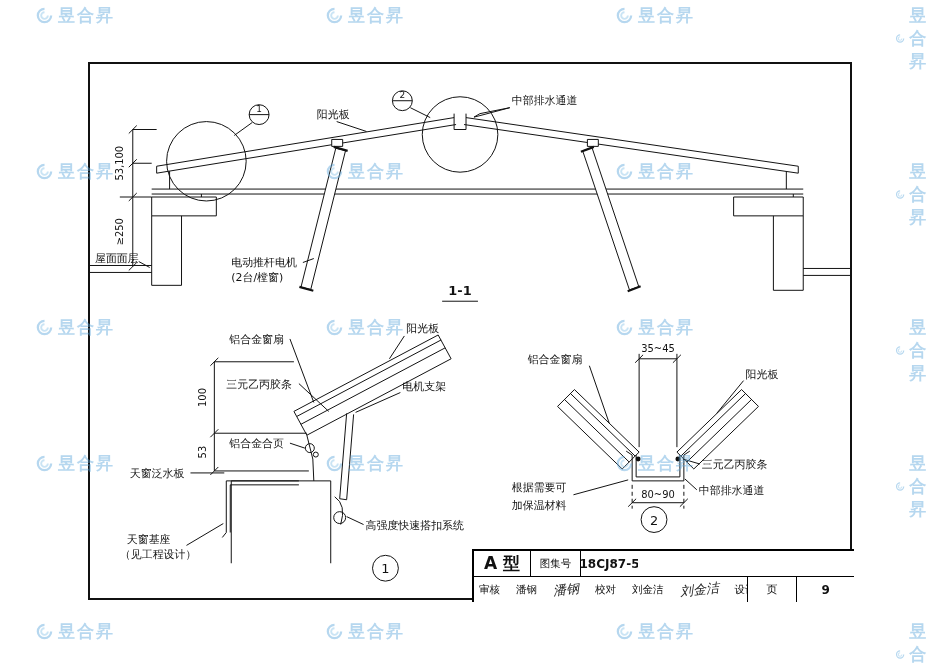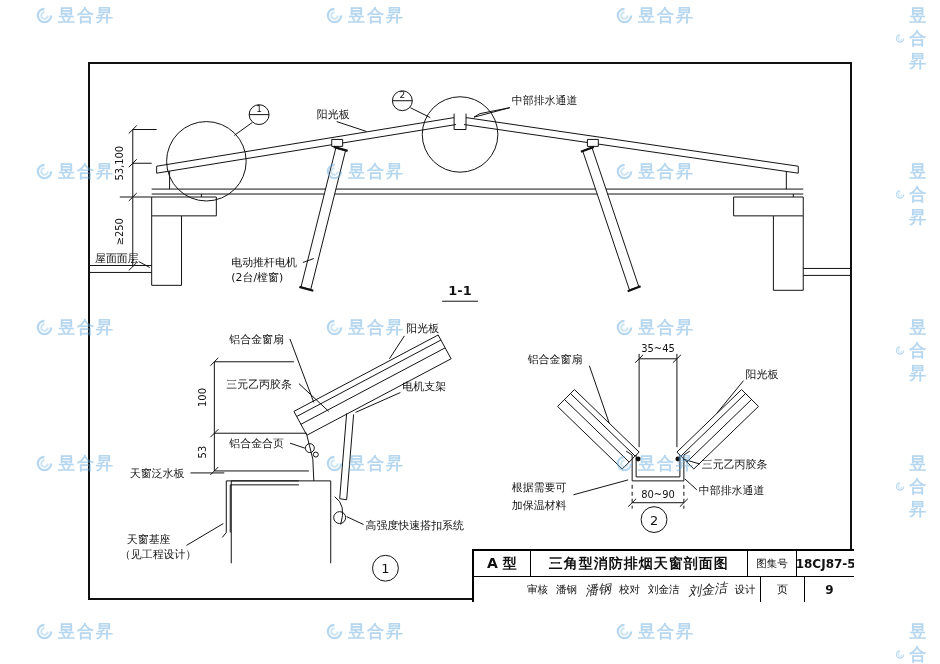--- a/index.html
+++ b/index.html
@@ -25,25 +25,25 @@
   svg .b{font-weight:bold;}
   
   #tblock{position:absolute;left:382px;top:485px;width:382px;height:53px;z-index:2;
           border-top:2px solid #000;border-left:2px solid #000;box-sizing:border-box;background:#fff;}
   .tbrow{display:flex;box-sizing:border-box;}
   .tbrow.r1{height:26px;border-bottom:1.5px solid #000;}
   .tbrow.r2{height:25px;}
   .tbc{display:flex;align-items:center;justify-content:center;box-sizing:border-box;
        border-right:1.5px solid #000;overflow:hidden;white-space:nowrap;}
   .tbc:last-child{border-right:none;}
-  .c-type{width:57px;font-size:14px;font-weight:bold;}
+  .c-type{width:57px;font-size:17px;font-weight:bold;}
   .c-title{width:218px;font-size:14px;font-weight:bold;letter-spacing:1px;}
   .c-atlas{width:50px;font-size:10.5px;}
   .c-atlasno{width:57px;font-size:12px;font-weight:bold;}
-  .c-people{width:275px;justify-content:flex-start;gap:8px;padding:0 5px;font-size:10.5px;margin-left:48px;}
+  .c-people{width:275px;justify-content:flex-start;gap:16px;padding:0 5px;font-size:10.5px;}
   .c-page{width:50px;font-size:11px;}
   .c-pageno{width:57px;font-size:12px;font-weight:bold;}
   .sig{font-family:"DejaVu Serif","Liberation Serif",serif;font-style:italic;font-size:13px;
        color:#222;display:inline-block;transform:rotate(-6deg);}
 </style>
 </head>
 <body>
 
 <div id="page">
 
@@ -320,21 +320,20 @@
       <text class="t10" x="571" y="437" text-anchor="middle">80~90</text>
       <g>
         <circle class="lnw" cx="567" cy="459" r="13" stroke-width="1.3"></circle>
         <text class="t13" x="567" y="464" text-anchor="middle">2</text>
       </g>
     </svg>
 
     <div id="tblock">
       <div class="tbrow r1">
         <div class="tbc c-type">A 型</div>
-        <div class="tbc c-title">三角型消防排烟天窗剖面图</div>
         <div class="tbc c-atlas">图集号</div>
         <div class="tbc c-atlasno">18CJ87-5</div>
       </div>
       <div class="tbrow r2">
         <div class="tbc c-people">
           <span>审核</span>
           <span>潘钢</span>
           <span class="sig">潘钢</span>
           <span>校对</span>
           <span>刘金洁</span>

